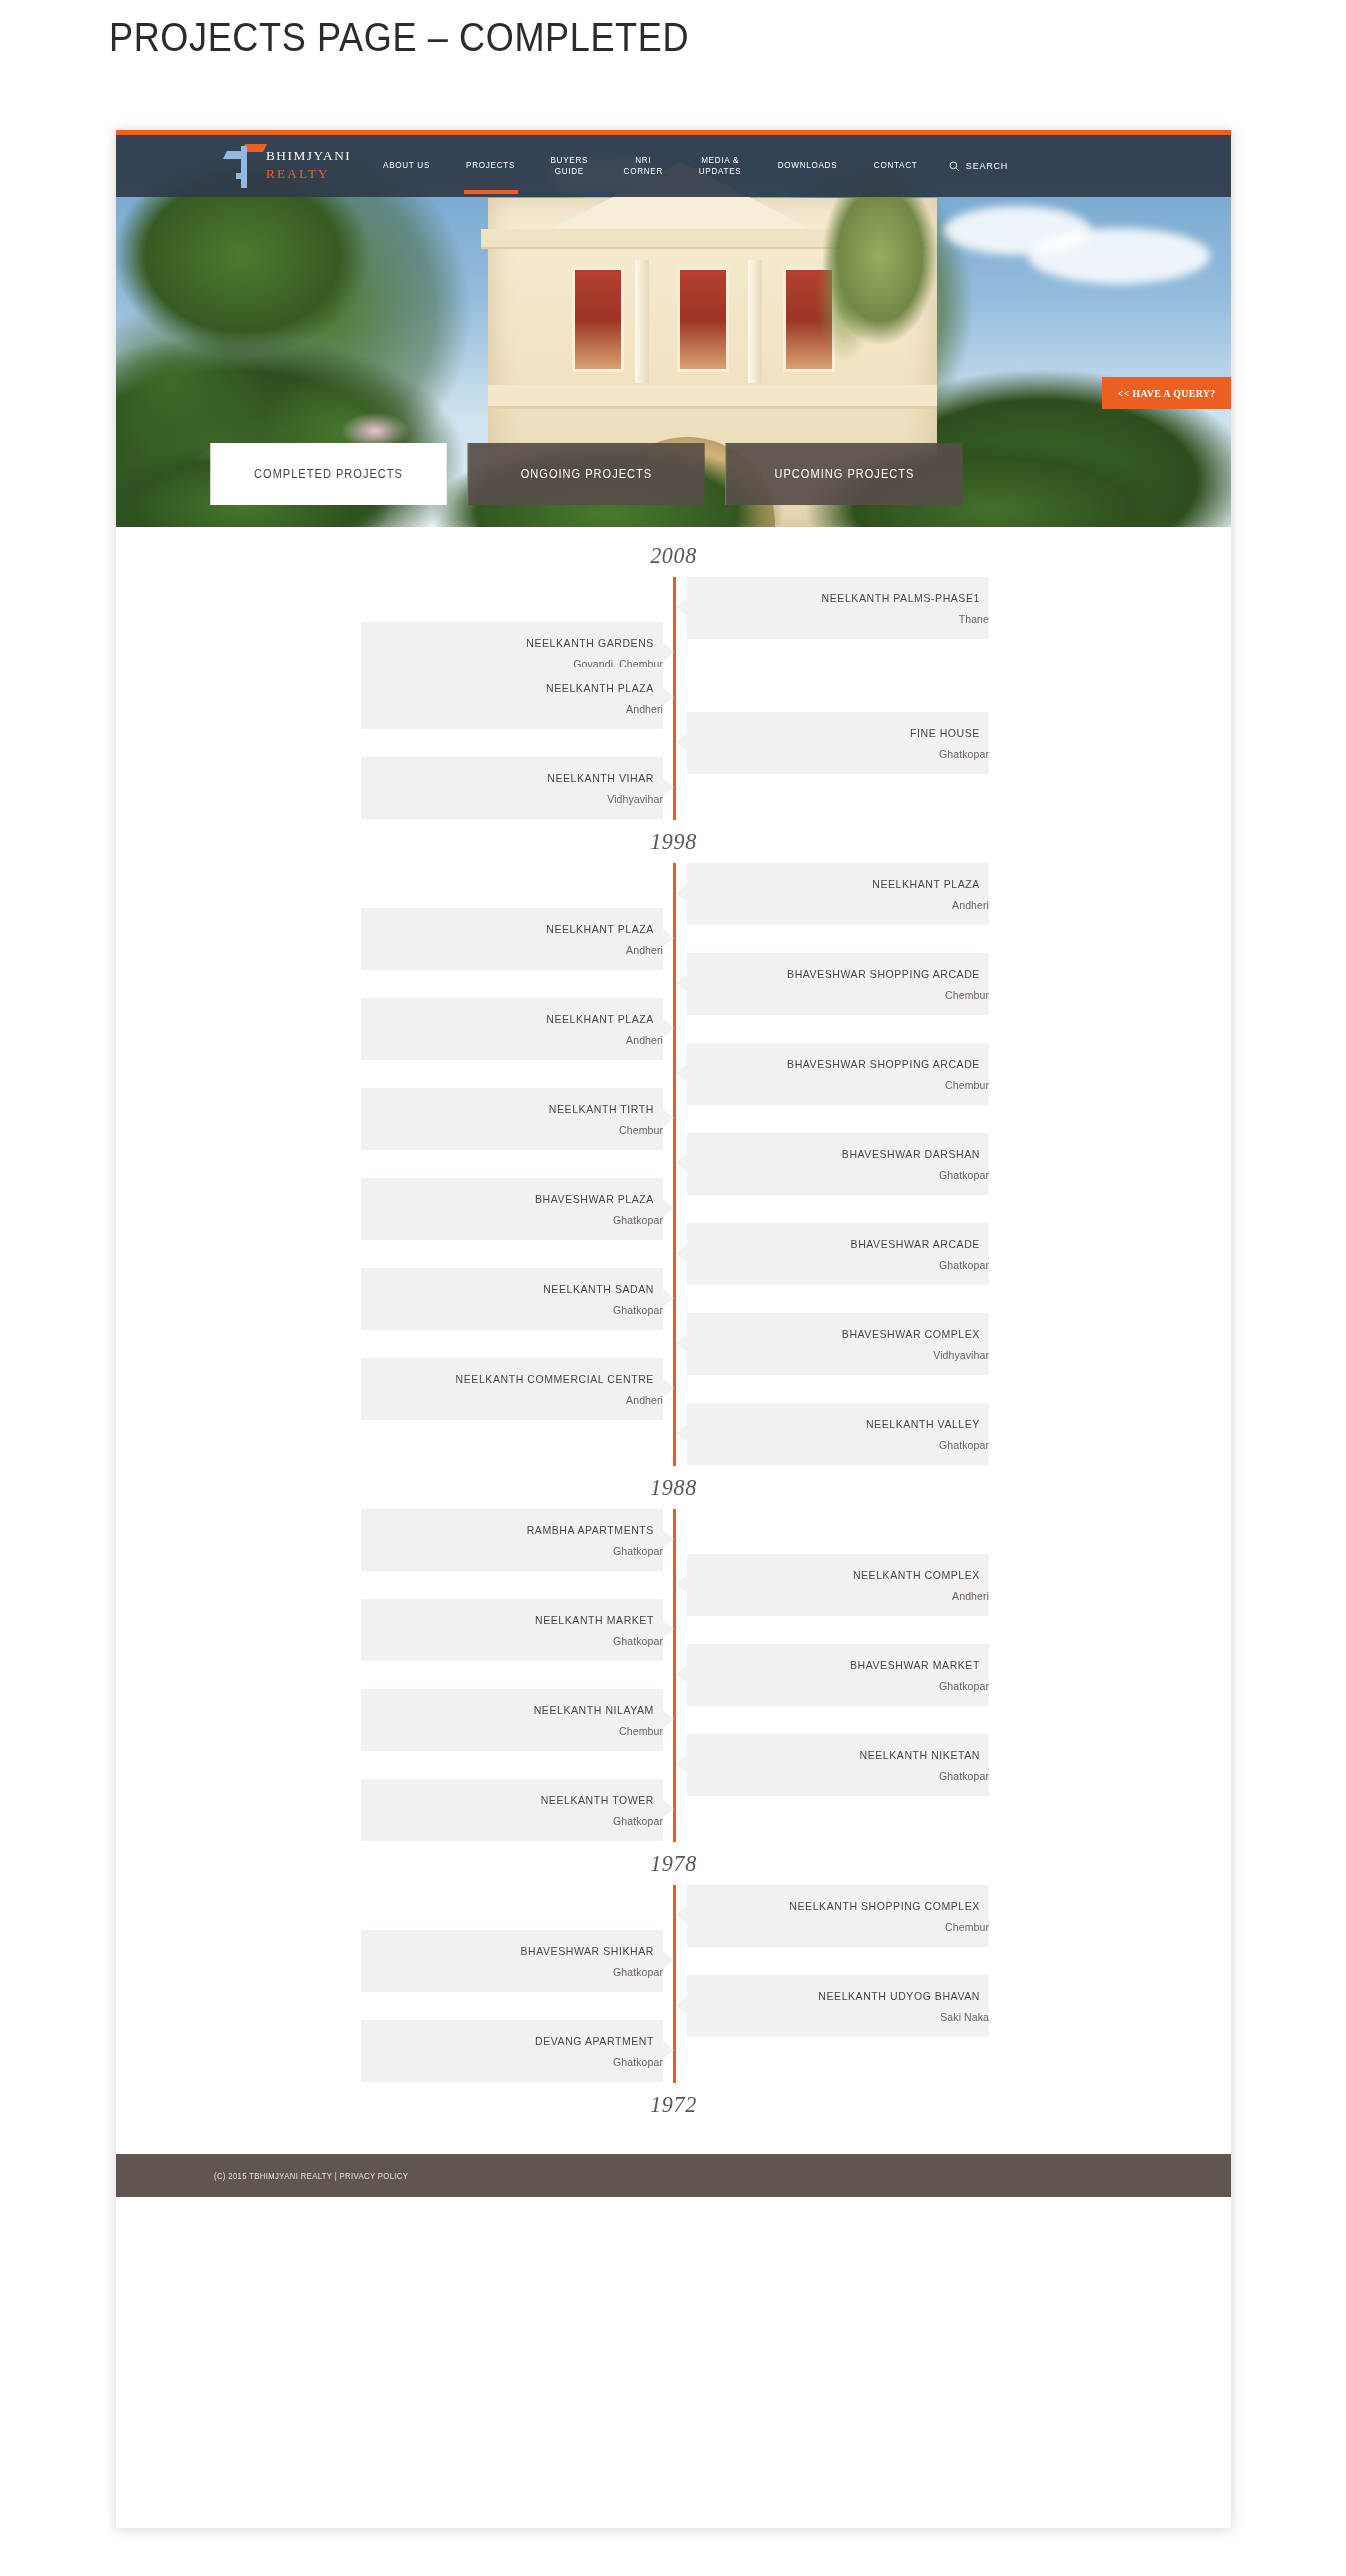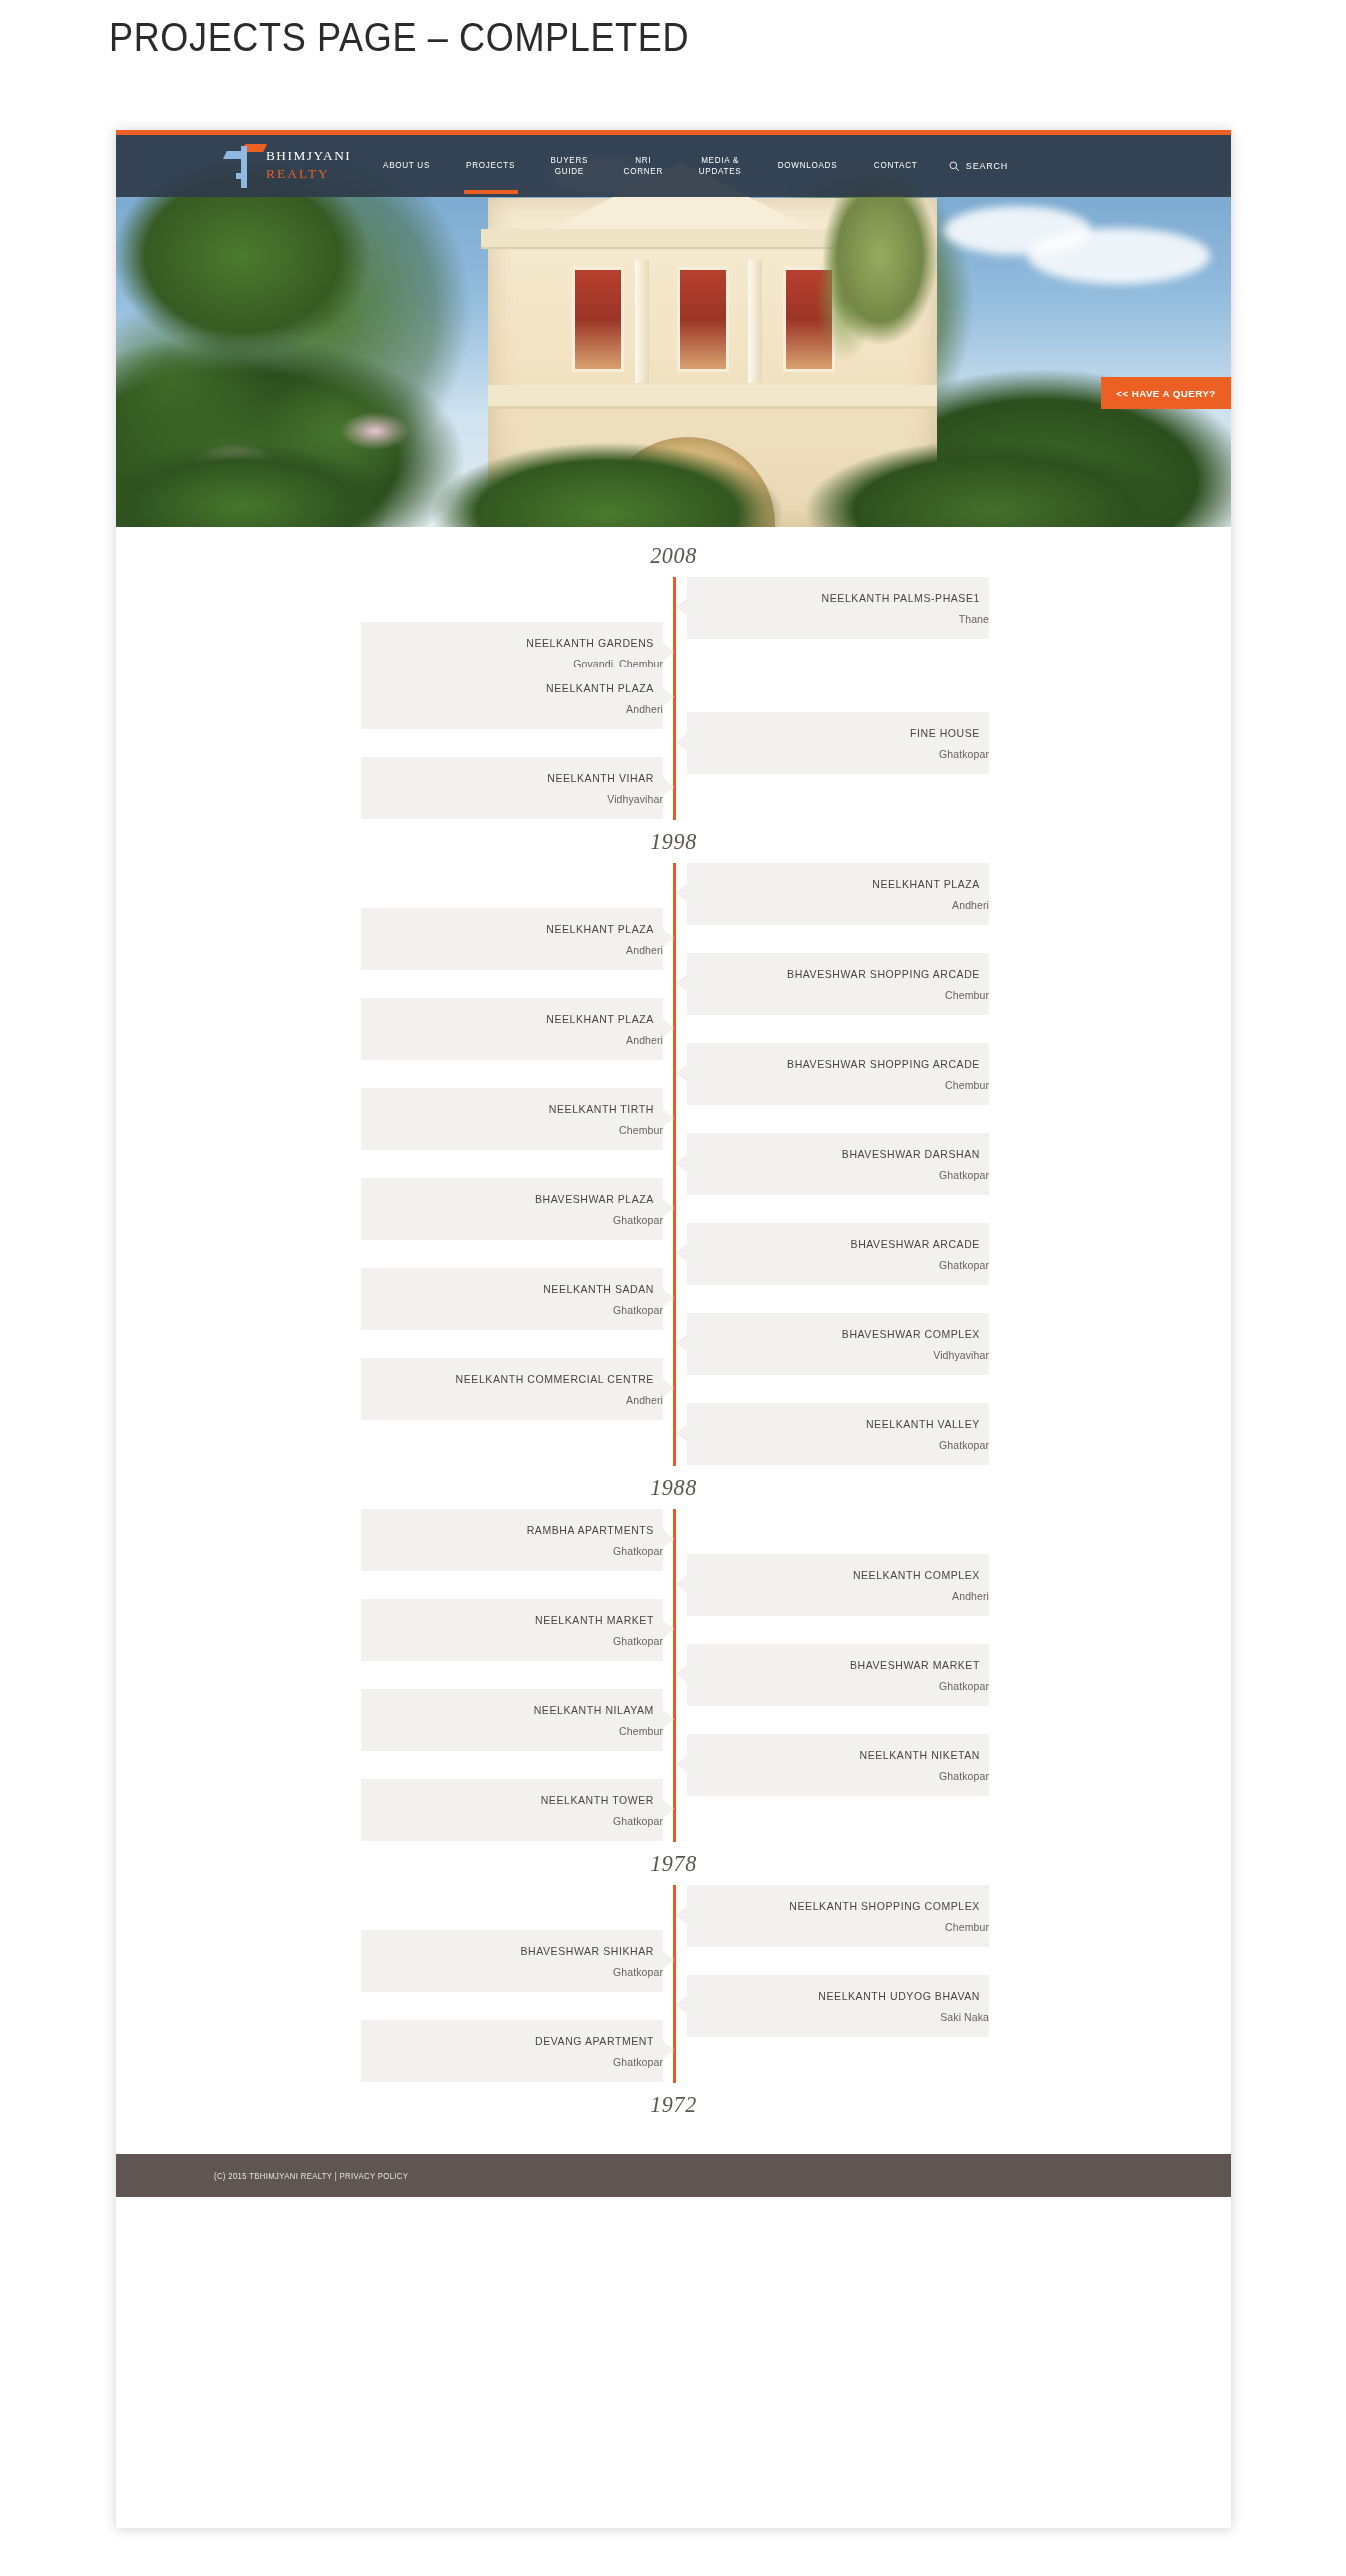--- a/index.html
+++ b/index.html
@@ -261,20 +261,21 @@
     right: 0; top: 247px;
     background: #ec6024;
     color: #ffffff;
     font-size: 9.8px;
     font-weight: bold;
     letter-spacing: 0.4px;
     padding: 10.5px 15.4px;
     z-index: 7;
     cursor: pointer;
     white-space: nowrap;
+    font-family: Liberation Serif, serif;
   }
 
   
   .proj-tabs {
     position: absolute;
     left: 84px; top: 313px;
     display: flex;
     z-index: 7;
     height: 62px;
   }
@@ -448,20 +449,25 @@
               <line x1="10.4" y1="10.4" x2="15" y2="15" stroke="#ffffff" stroke-width="1.4"></line>
             </svg>
           </span>
           <span>SEARCH</span>
         </div>
       </div>
     </div>
 
     <div class="query-tab">&lt;&lt; HAVE A QUERY?</div>
 
+    <div class="proj-tabs">
+      <div class="proj-tab active">COMPLETED PROJECTS</div>
+      <div class="proj-tab inactive">ONGOING PROJECTS</div>
+      <div class="proj-tab inactive">UPCOMING PROJECTS</div>
+    </div>
   </div>
 
   <div class="timeline" id="timeline">
       <div class="year-label">2008</div>
       <div class="rows">
         <div class="spine" style="background: rgb(236, 91, 32);"></div>
         <div class="row">
           <div class="card right">
             <div class="arrow"></div>
             <div class="title">NEELKANTH PALMS-PHASE1</div>

